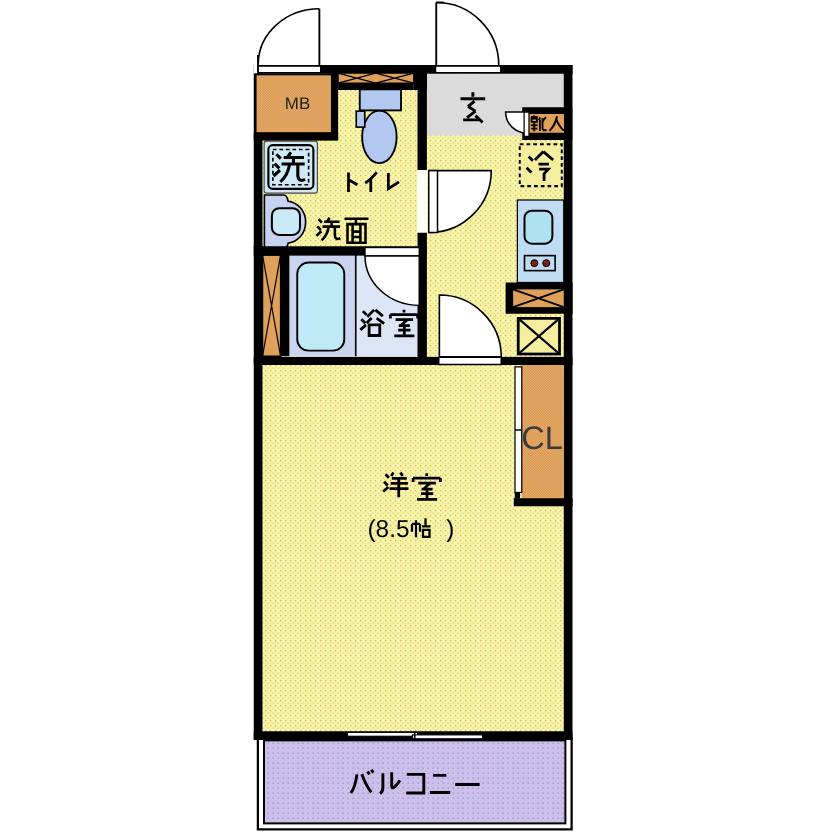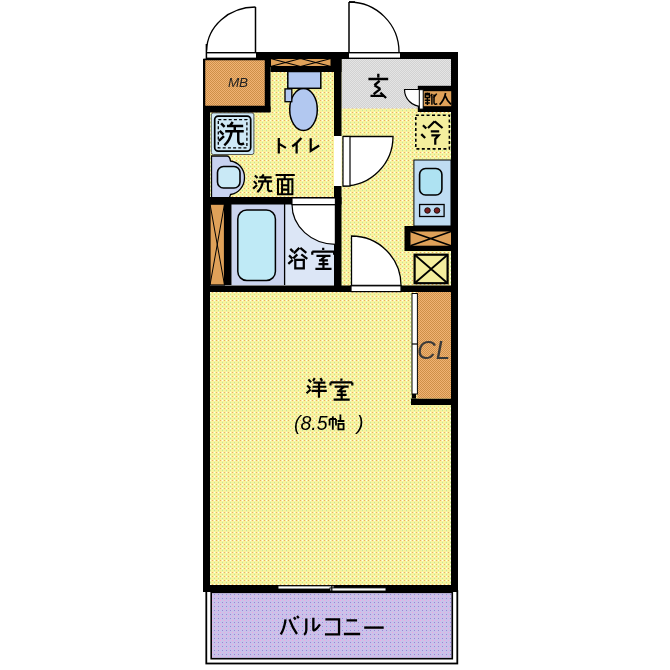--- a/index.html
+++ b/index.html
@@ -1,16 +1,16 @@
 <!DOCTYPE html>
 <html><head>
 <meta charset="utf-8">
 <style>
 html,body{margin:0;padding:0;background:#fff;}
-#c{position:relative;width:566px;height:670px;background:#fff;font-family:"Liberation Sans",sans-serif;font-style:italic;}
+#c{position:relative;width:566px;height:670px;background:#fff;font-family:"Liberation Sans",sans-serif;}
 </style>
 </head>
 <body>
 <div id="c">
 <svg width="670" height="670" viewBox="0 0 670 670">
 <defs>
 <g id="g-gen" stroke="#000" fill="none">
 <path d="M50,2 V16 M12,22 H88 M55,29 L35,46 M35,46 L58,60 M58,60 L32,80 M20,87 H72 M58,74 L80,95"></path>
 </g>
 <g id="g-to" stroke="#000" fill="none">

